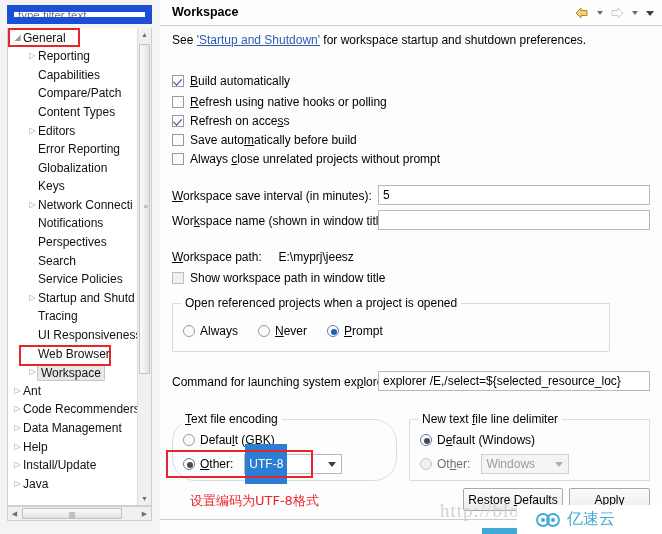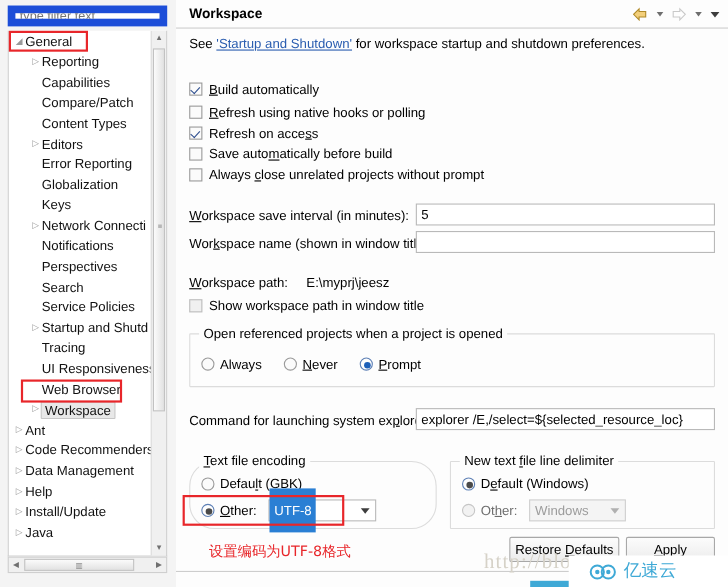--- a/index.html
+++ b/index.html
@@ -366,21 +366,21 @@
       <span><span class="u">W</span><span id="lbl-ws-path">orkspace path:</span></span>
       <span style="display:inline-block; width:10px;"></span>
       <span>E:\myprj\jeesz</span>
     </div>
 
     <div class="cb-row" style="top:269px;">
       <span class="cbox disabled" id="cb-show-path"></span>
       <span>Show workspace path in window title</span>
     </div>
 
-    <div class="groupbox" style="left:12px; top:303px; width:478px; height:49px;">
+    <div class="groupbox" style="left:12px; top:303px; width:438px; height:49px;">
       <span class="group-title">Open referenced projects when a project is opened</span>
       <div id="open-ref-radios" style="position:absolute; left:10px; top:20px; display:flex; gap:20px;">
           <div class="radio-row">
             <span class="rbtn"></span>
             <span>Always</span>
           </div>
           <div class="radio-row">
             <span class="rbtn"></span>
             <span><span class="u">N</span>ever</span>
           </div>

